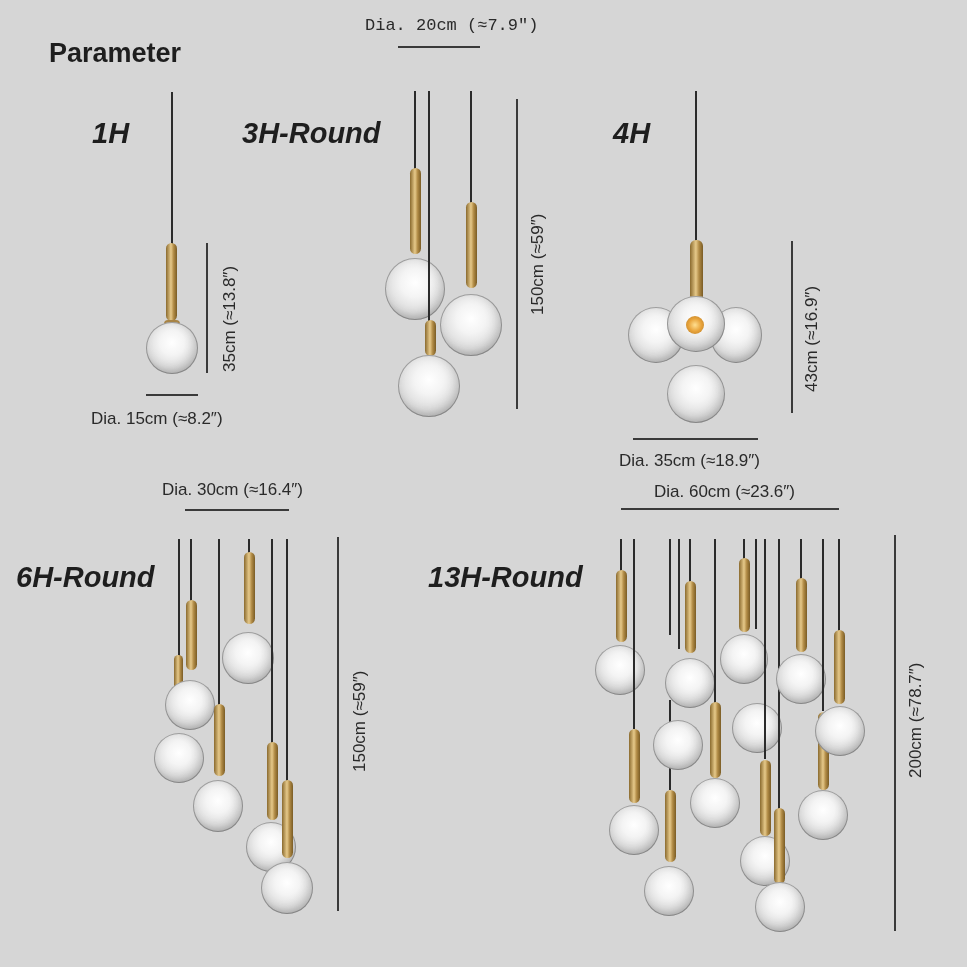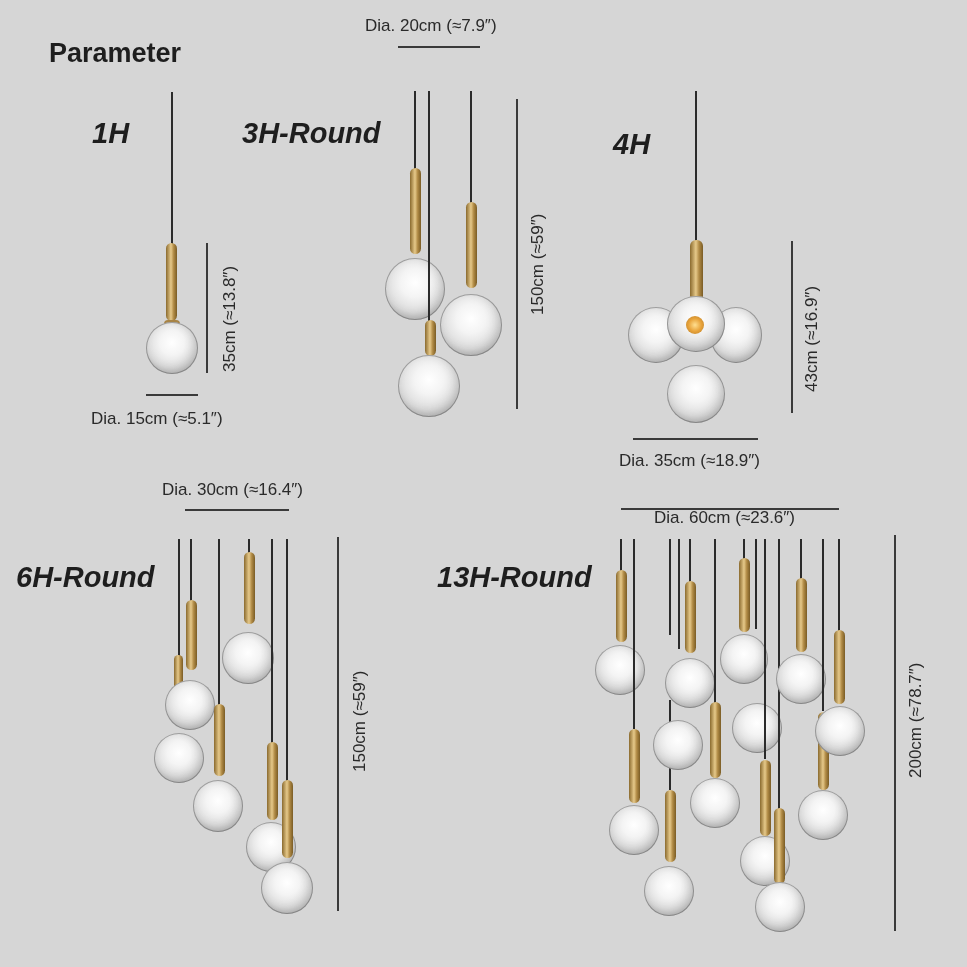--- a/index.html
+++ b/index.html
@@ -24,42 +24,42 @@
 
 <div>
   <div class="abs model" style="left:92px;top:117px;">1H</div>
   <div class="abs cord" style="left:171px;top:92px;height:152px;"></div>
   <div class="abs rod" style="left:166px;top:243px;height:78px;"></div>
   <div class="abs cap" style="left:164px;top:320px;"></div>
   <div class="abs globe" style="left:146px;top:322px;width:52px;height:52px;"></div>
   <div class="abs vline" style="left:206px;top:243px;height:130px;"></div>
   <div class="abs vdim" style="left:220px;top:372px;">35cm (≈13.8″)</div>
   <div class="abs hline" style="left:146px;top:394px;width:52px;"></div>
-  <div class="abs dim" style="left:91px;top:409px;">Dia. 15cm (≈5.1″)</div>
+  <div class="abs dim" style="left:91px;top:409px;">Dia. 15cm (≈8.2″)</div>
 </div>
 
 <div>
   <div class="abs model" style="left:242px;top:117px;">3H-Round</div>
-  <div class="abs dim" style="left:365px;top:16px;">Dia. 20cm (≈7.9″)</div>
+  <div class="abs dim" style="left:365px;top:16px;font-family:Liberation Mono, monospace;">Dia. 20cm (≈7.9″)</div>
   <div class="abs hline" style="left:398px;top:46px;width:82px;"></div>
   <div class="abs cord" style="left:414px;top:91px;height:80px;"></div>
   <div class="abs rod" style="left:410px;top:168px;height:86px;"></div>
   <div class="abs globe" style="left:385px;top:258px;width:60px;height:62px;"></div>
   <div class="abs cord" style="left:428px;top:91px;height:230px;"></div>
   <div class="abs rod" style="left:425px;top:320px;height:36px;"></div>
   <div class="abs globe" style="left:398px;top:355px;width:62px;height:62px;"></div>
   <div class="abs cord" style="left:470px;top:91px;height:112px;"></div>
   <div class="abs rod" style="left:466px;top:202px;height:86px;"></div>
   <div class="abs globe" style="left:440px;top:294px;width:62px;height:62px;"></div>
   <div class="abs vline" style="left:516px;top:99px;height:310px;"></div>
   <div class="abs vdim" style="left:528px;top:315px;">150cm (≈59″)</div>
 </div>
 
 <div>
-  <div class="abs model" style="left:613px;top:128px;font-style:italic;">4H</div>
+  <div class="abs model" style="left:613px;top:117px;font-style:italic;">4H</div>
   <div class="abs cord" style="left:695px;top:91px;height:150px;"></div>
   <div class="abs rod" style="left:690px;top:240px;height:62px;width:13px;"></div>
   <div class="abs globe" style="left:628px;top:307px;width:56px;height:56px;"></div>
   <div class="abs globe" style="left:710px;top:307px;width:52px;height:56px;"></div>
   <div class="abs globe" style="left:667px;top:296px;width:58px;height:56px;"></div>
   <div class="abs bulb" style="left:686px;top:316px;width:18px;height:18px;"></div>
   <div class="abs globe" style="left:667px;top:365px;width:58px;height:58px;"></div>
   <div class="abs vline" style="left:791px;top:241px;height:172px;"></div>
   <div class="abs vdim" style="left:802px;top:392px;">43cm (≈16.9″)</div>
   <div class="abs hline" style="left:633px;top:438px;width:125px;"></div>
@@ -93,22 +93,22 @@
 
   <div class="abs cord" style="left:286px;top:539px;height:242px;"></div>
   <div class="abs rod" style="left:282px;top:780px;height:78px;"></div>
   <div class="abs globe" style="left:261px;top:862px;width:52px;height:52px;"></div>
 
   <div class="abs vline" style="left:337px;top:537px;height:374px;"></div>
   <div class="abs vdim" style="left:350px;top:772px;">150cm (≈59″)</div>
 </div>
 
 <div>
-  <div class="abs model" style="left:437px;top:561px;">13H-Round</div>
-  <div class="abs dim" style="left:654px;top:508px;">Dia. 60cm (≈23.6″)</div>
+  <div class="abs model" style="left:428px;top:561px;">13H-Round</div>
+  <div class="abs dim" style="left:654px;top:482px;">Dia. 60cm (≈23.6″)</div>
   <div class="abs hline" style="left:621px;top:508px;width:218px;"></div>
 
   <div class="abs cord" style="left:620px;top:539px;height:32px;"></div>
   <div class="abs rod" style="left:616px;top:570px;height:72px;"></div>
   <div class="abs globe" style="left:595px;top:645px;width:50px;height:50px;"></div>
 
   <div class="abs cord" style="left:633px;top:539px;height:190px;"></div>
   <div class="abs rod" style="left:629px;top:729px;height:74px;"></div>
   <div class="abs globe" style="left:609px;top:805px;width:50px;height:50px;"></div>
 

